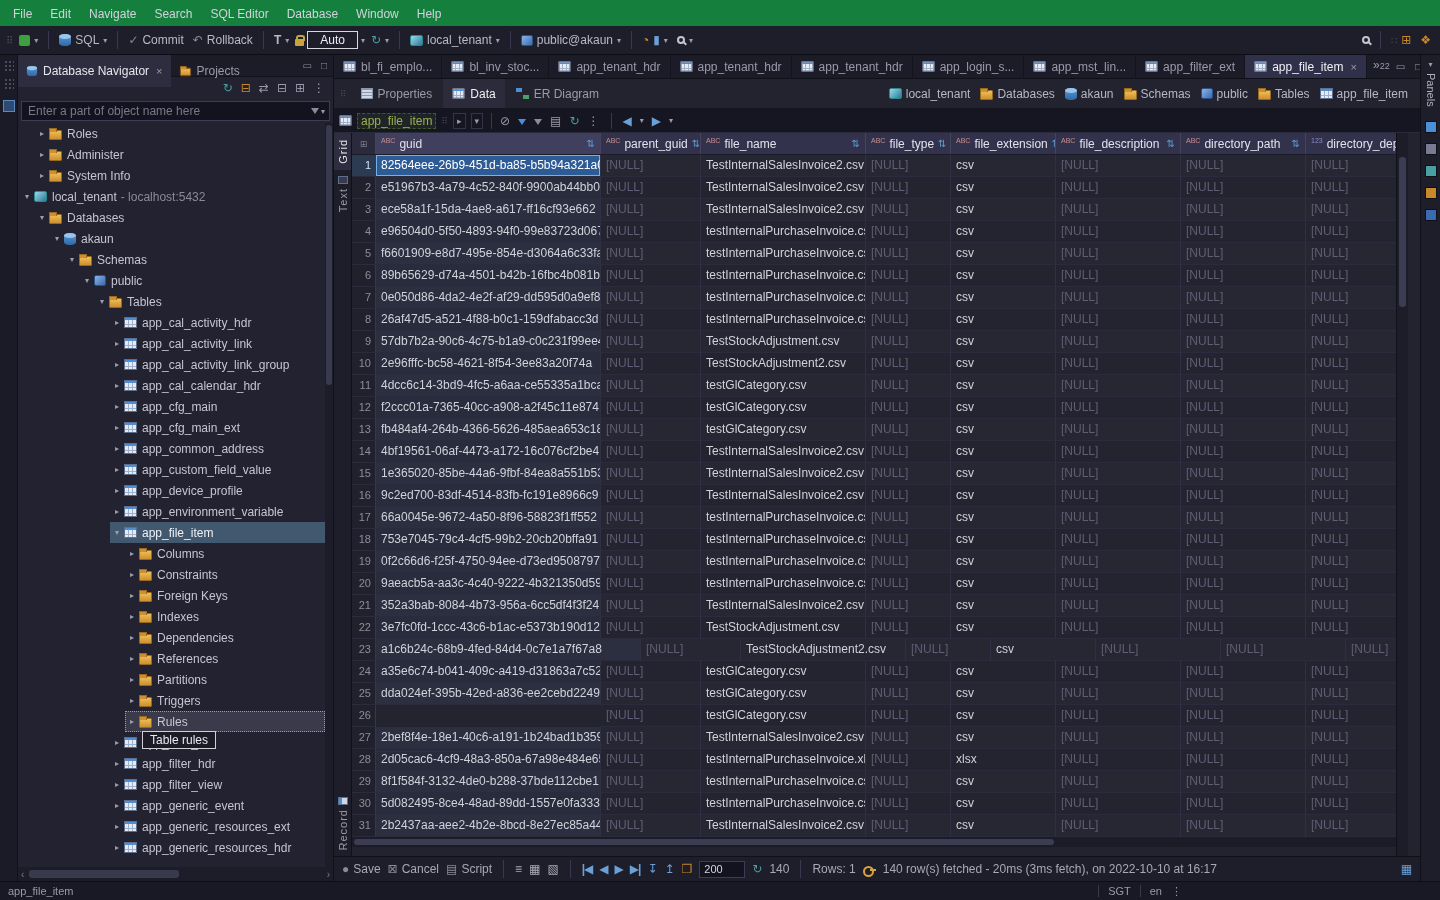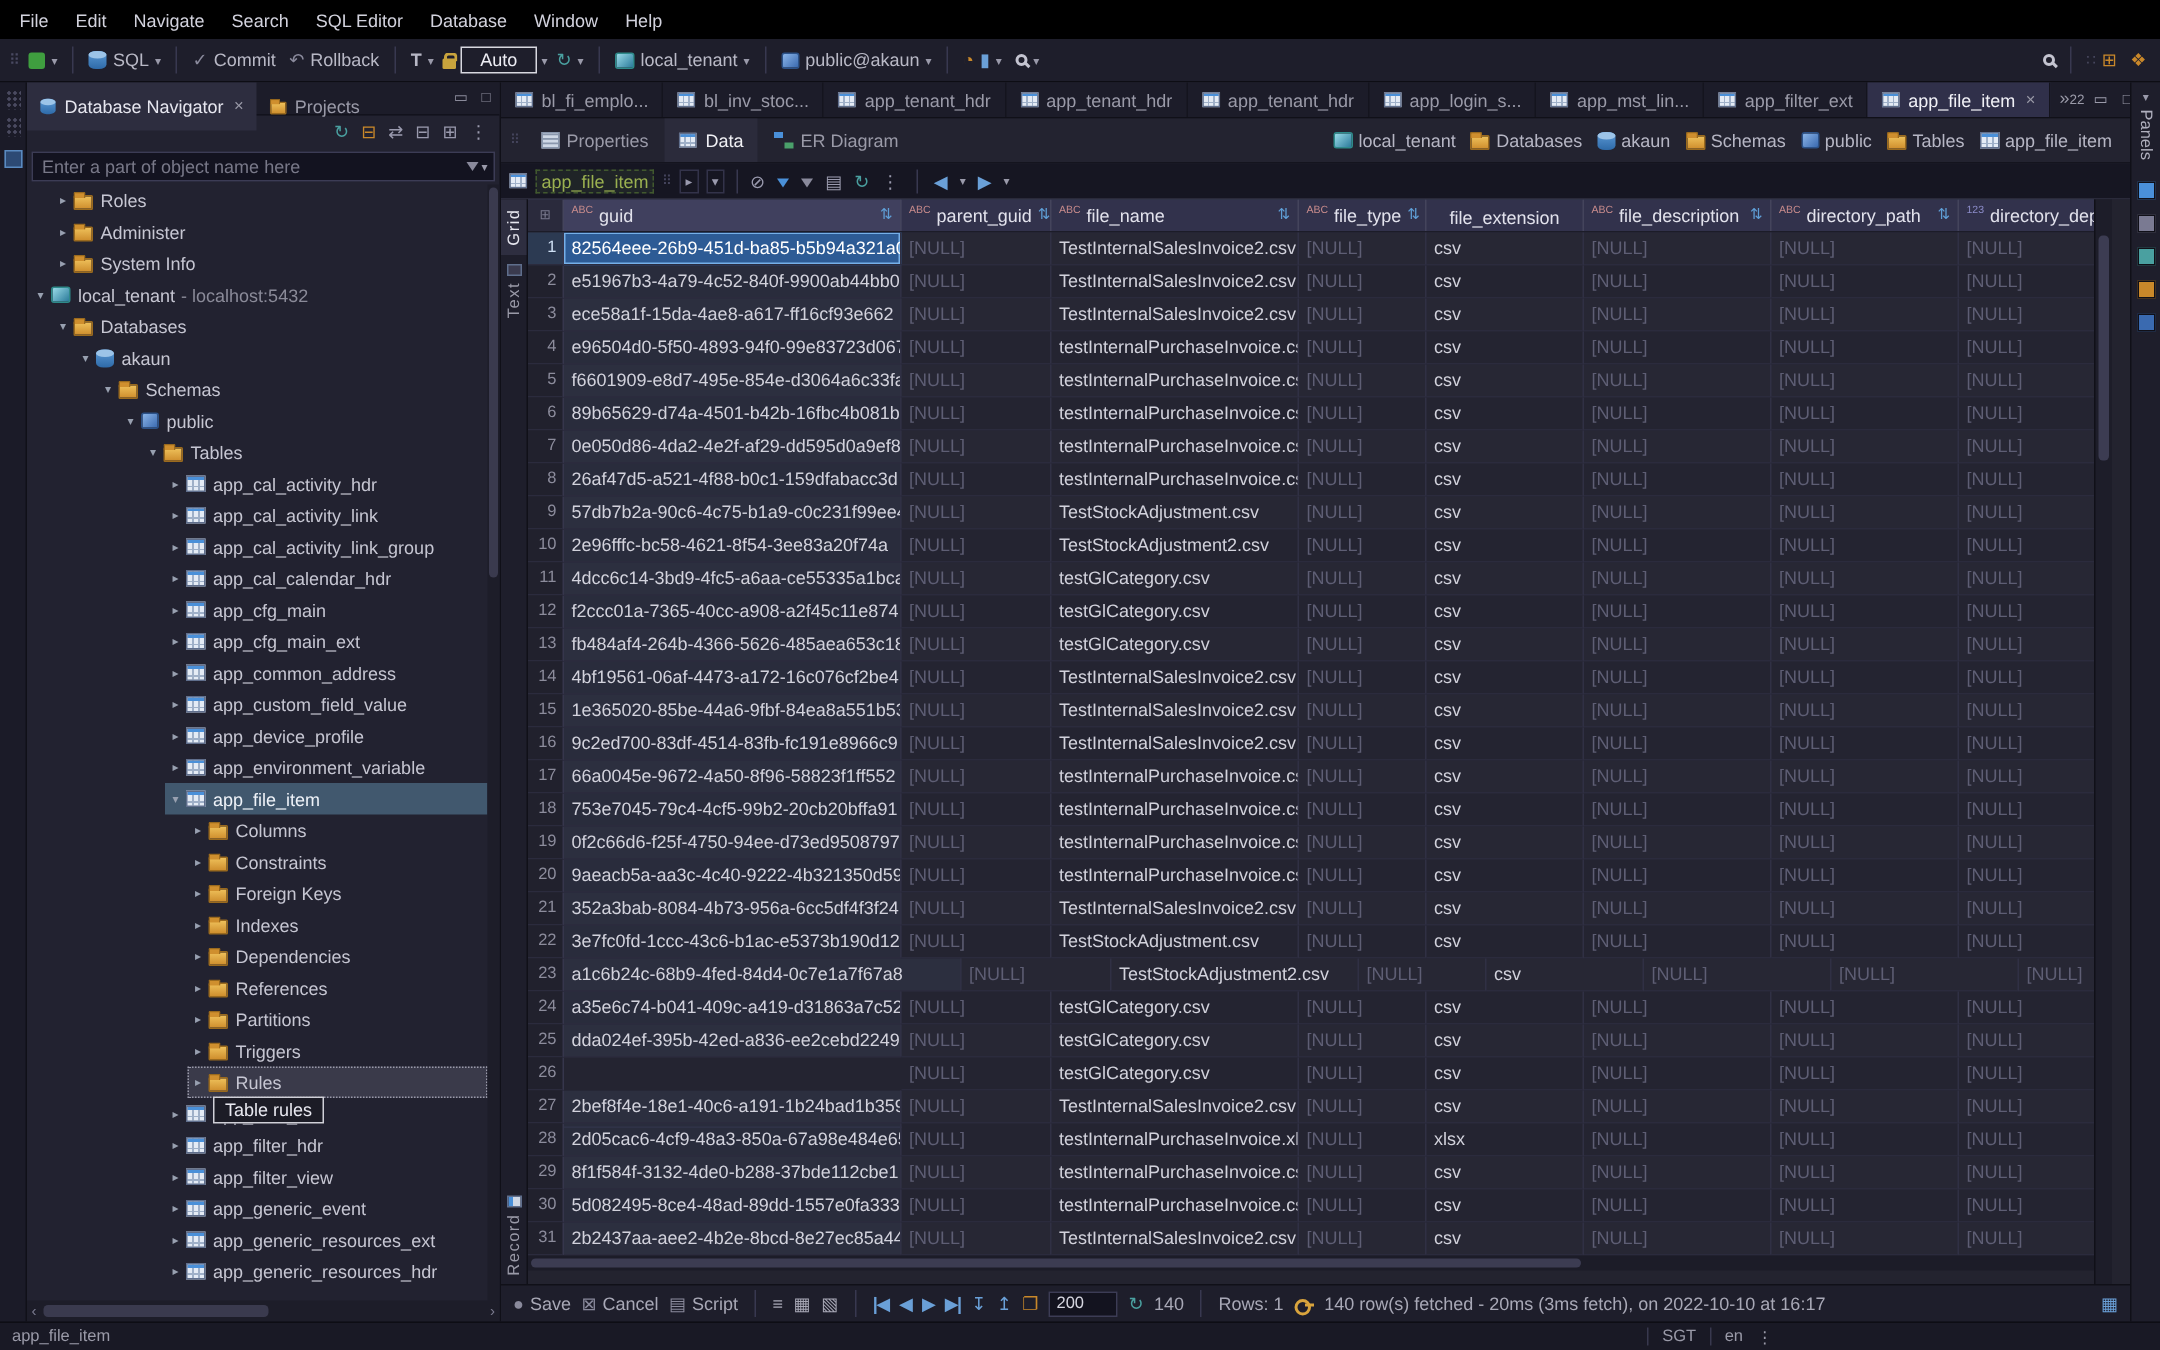--- a/index.html
+++ b/index.html
@@ -1,21 +1,21 @@
 <!DOCTYPE html>
 <html><head>
 <meta charset="utf-8">
 <style>
 *{margin:0;padding:0;box-sizing:border-box;}
 html,body{width:1440px;height:900px;overflow:hidden;}
 body{position:relative;background:#1b1b27;font-family:"Liberation Sans","DejaVu Sans",sans-serif;font-size:12px;color:#c4c4d0;user-select:none;}
 input{font:inherit;outline:none;}
 
 
-#menubar{position:absolute;left:0;top:0;width:1440px;height:28px;background:#000000;display:flex;align-items:center;padding-left:4px;}
+#menubar{position:absolute;left:0;top:0;width:1440px;height:28px;background:#15803d;display:flex;align-items:center;padding-left:4px;}
 .menu-item{padding:0 9px;line-height:26px;color:#d2d2dd;}
 
 
 #toolbar{position:absolute;left:0;top:26px;width:1440px;height:29px;background:#1e1e2b;border-bottom:1px solid #0d0d14;display:flex;align-items:center;padding:0 6px;gap:3px;}
 .tsep{width:1px;height:18px;background:#383850;margin:0 4px;flex:none;}
 .tbtn{display:flex;align-items:center;gap:4px;color:#b9b9c6;padding:0 3px;height:22px;white-space:nowrap;}
 .caret{font-size:8px;color:#9a9aaa;}
 .grip{color:#4a4a62;font-size:10px;letter-spacing:0;}
 .auto-box{border:1px solid #d8d8e0;color:#ededf4;padding:1px 12px;height:18px;line-height:15px;}
 .teal{color:#4aa0a0;}
@@ -686,21 +686,21 @@
           <div class="gh" style="width: 165px;">
             <span class="kind kabc">ABC</span>
             <span class="ghname">file_name</span>
             <span class="sort">⇅</span>
           </div>
           <div class="gh" style="width: 85px;">
             <span class="kind kabc">ABC</span>
             <span class="ghname">file_type</span>
             <span class="sort">⇅</span>
           </div>
-          <div class="gh" style="width: 105px; flex-direction: column;">
+          <div class="gh" style="width: 105px;">
             <span class="kind kabc">ABC</span>
             <span class="ghname">file_extension</span>
             <span class="sort">⇅</span>
           </div>
           <div class="gh" style="width: 125px;">
             <span class="kind kabc">ABC</span>
             <span class="ghname">file_description</span>
             <span class="sort">⇅</span>
           </div>
           <div class="gh" style="width: 125px;">

